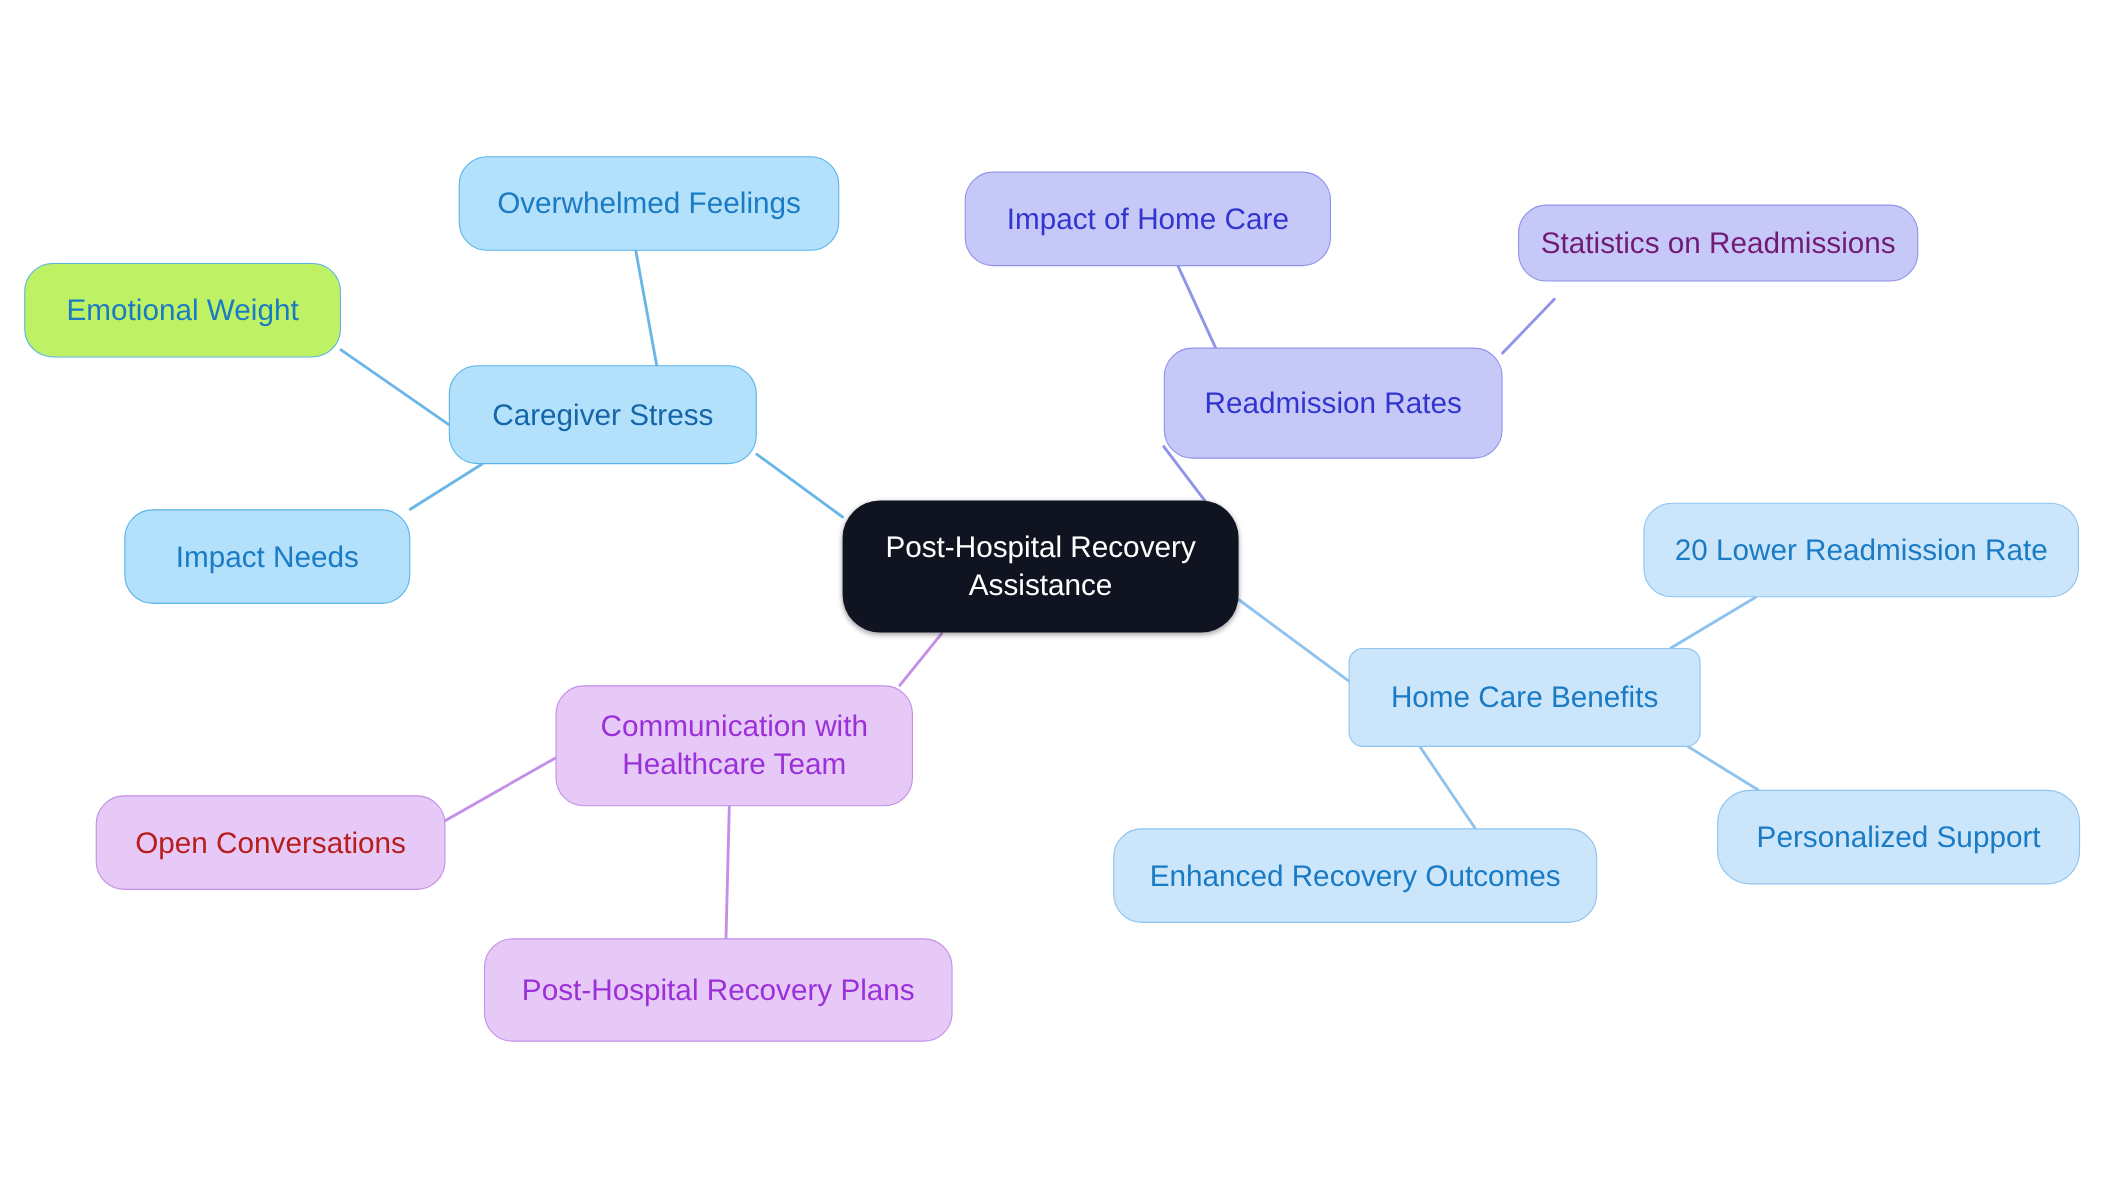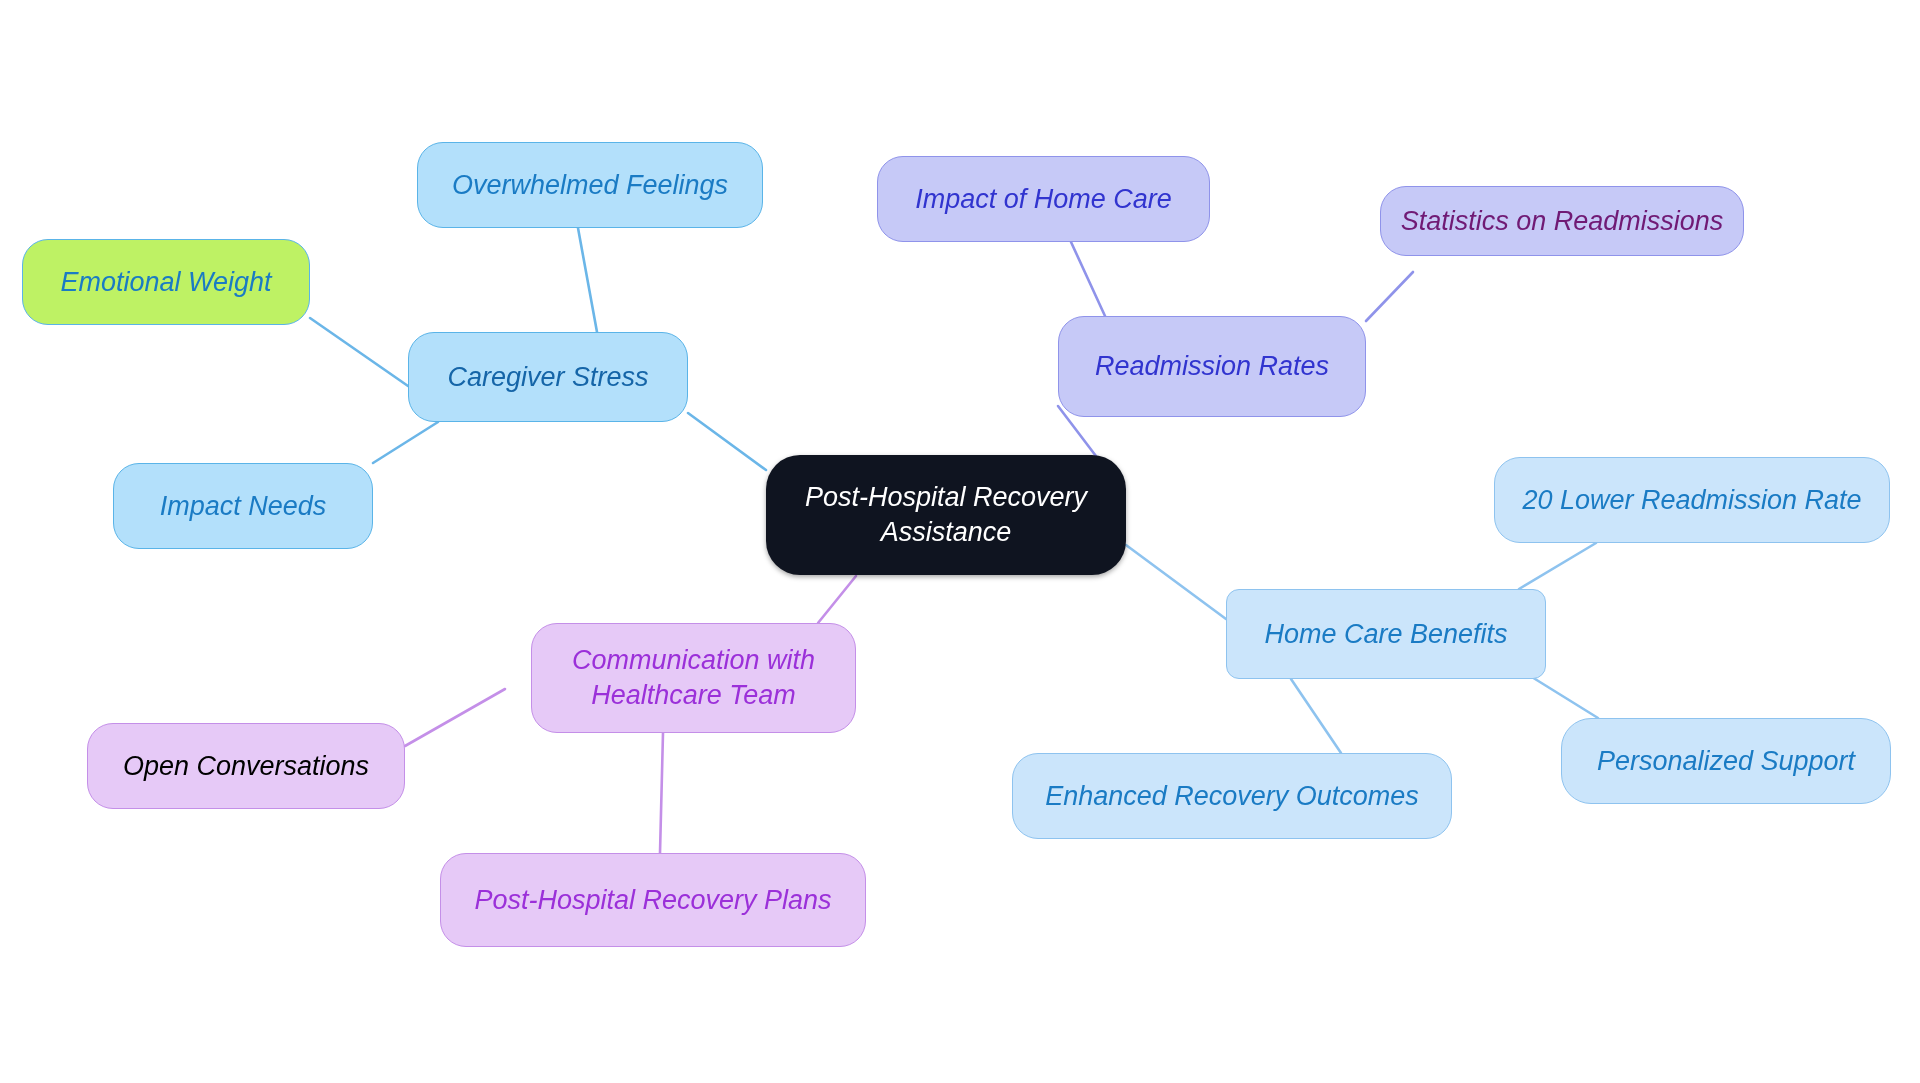--- a/index.html
+++ b/index.html
@@ -29,21 +29,20 @@
     display: flex;
     align-items: center;
     justify-content: center;
     text-align: center;
     border-radius: 26px;
     border-style: solid;
     border-width: 1.5px;
     line-height: 1.28;
     white-space: pre-line;
     padding: 4px 10px;
-    font-style: italic;
   }
   .node.root {
     border-radius: 34px;
     border-width: 0;
     box-shadow: 0 2px 5px rgba(0,0,0,0.35);
     font-size: 27px;
     color: #ffffff;
     background: #0f1420;
   }
   .node.branch, .node.leaf {
@@ -77,18 +76,18 @@
       <div class="node leaf" style="left: 417px; top: 142px; width: 346px; height: 86px; background: rgb(179, 224, 251); color: rgb(26, 123, 196); border-color: rgb(90, 180, 232);">Overwhelmed Feelings</div>
       <div class="node leaf" style="left: 22px; top: 239px; width: 288px; height: 86px; background: #bef264; color: rgb(26, 123, 196); border-color: rgb(90, 180, 232);">Emotional Weight</div>
       <div class="node leaf" style="left: 113px; top: 463px; width: 260px; height: 86px; background: rgb(179, 224, 251); color: rgb(26, 123, 196); border-color: rgb(90, 180, 232);">Impact Needs</div>
       <div class="node leaf" style="left: 1058px; top: 316px; width: 308px; height: 101px; background: rgb(198, 201, 247); color: rgb(49, 52, 207); border-color: rgb(143, 147, 234);">Readmission Rates</div>
       <div class="node leaf" style="left: 877px; top: 156px; width: 333px; height: 86px; background: rgb(198, 201, 247); color: rgb(49, 52, 207); border-color: rgb(143, 147, 234);">Impact of Home Care</div>
       <div class="node leaf" style="left: 1380px; top: 186px; width: 364px; height: 70px; background: rgb(198, 201, 247); color: #701a75; border-color: rgb(143, 147, 234);">Statistics on Readmissions</div>
       <div class="node leaf" style="left: 1226px; top: 589px; width: 320px; height: 90px; background: rgb(203, 229, 251); color: rgb(26, 123, 196); border-color: rgb(142, 195, 239); border-radius: 13px;">Home Care Benefits</div>
       <div class="node leaf" style="left: 1494px; top: 457px; width: 396px; height: 86px; background: rgb(203, 229, 251); color: rgb(26, 123, 196); border-color: rgb(142, 195, 239);">20 Lower Readmission Rate</div>
       <div class="node leaf" style="left: 1561px; top: 718px; width: 330px; height: 86px; background: rgb(203, 229, 251); color: rgb(26, 123, 196); border-color: rgb(142, 195, 239); border-radius: 30px;">Personalized Support</div>
       <div class="node leaf" style="left: 1012px; top: 753px; width: 440px; height: 86px; background: rgb(203, 229, 251); color: rgb(26, 123, 196); border-color: rgb(142, 195, 239);">Enhanced Recovery Outcomes</div>
-      <div class="node leaf" style="left: 531px; top: 623px; width: 325px; height: 110px; background: rgb(230, 201, 247); color: rgb(155, 48, 217); border-color: rgb(196, 143, 232);">Communication with
+      <div class="node leaf" style="left: 505px; top: 623px; width: 325px; height: 110px; background: rgb(230, 201, 247); color: rgb(155, 48, 217); border-color: rgb(196, 143, 232);">Communication with
 Healthcare Team</div>
-      <div class="node leaf" style="left: 87px; top: 723px; width: 318px; height: 86px; background: rgb(230, 201, 247); color: #000000; border-color: rgb(196, 143, 232);">Open Conversations</div>
+      <div class="node leaf" style="left: 87px; top: 723px; width: 318px; height: 86px; background: rgb(230, 201, 247); color: #b91c1c; border-color: rgb(196, 143, 232);">Open Conversations</div>
       <div class="node leaf" style="left: 440px; top: 853px; width: 426px; height: 94px; background: rgb(230, 201, 247); color: rgb(155, 48, 217); border-color: rgb(196, 143, 232);">Post-Hospital Recovery Plans</div>
     </div>
 </div>
 
 </body></html>

